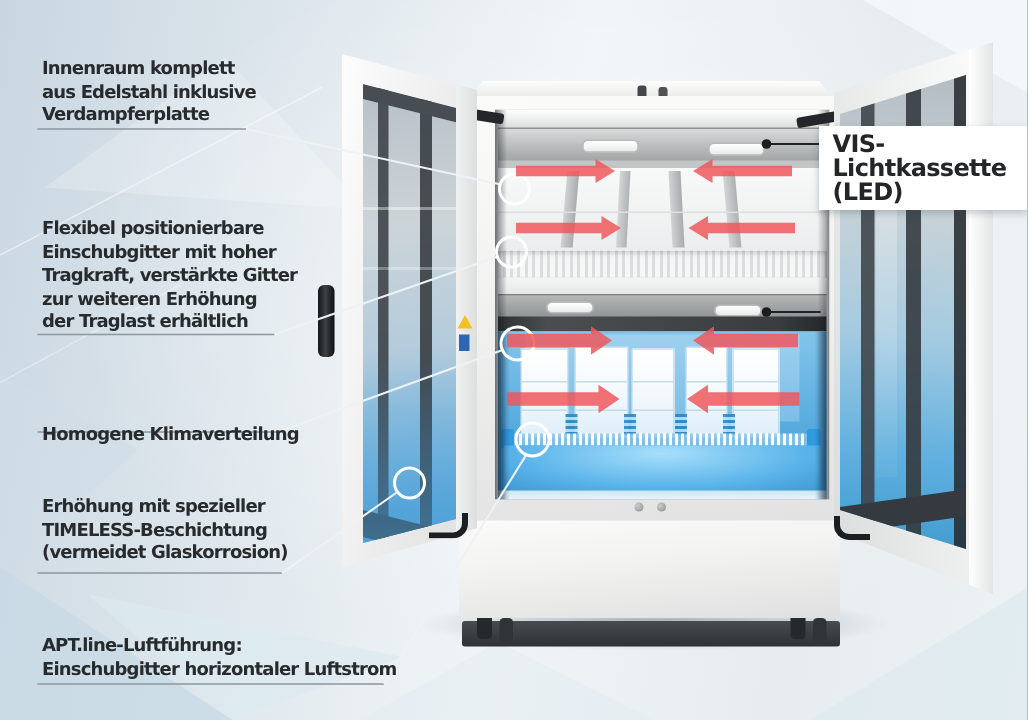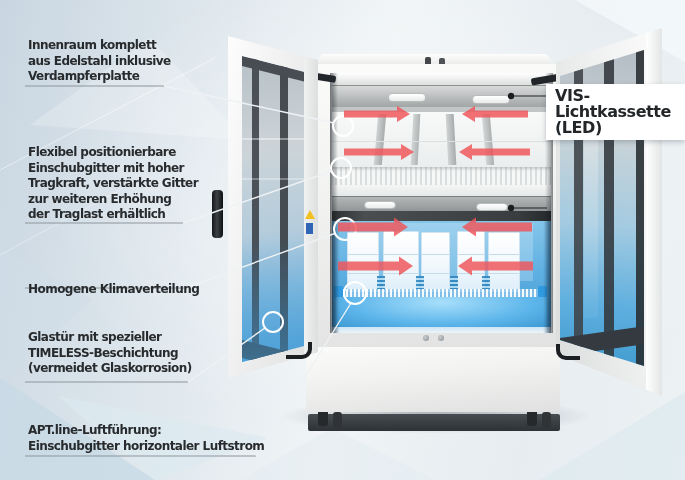--- a/index.html
+++ b/index.html
@@ -231,21 +231,21 @@
 
   <div class="abs callout prelines" style="left:28px;top:38px;width:230px;">Innenraum komplett
 aus Edelstahl inklusive
 Verdampferplatte</div>
   <div class="abs callout prelines" style="left:28px;top:145px;width:230px;">Flexibel positionierbare
 Einschubgitter mit hoher
 Tragkraft, verstärkte Gitter
 zur weiteren Erhöhung
 der Traglast erhältlich</div>
   <div class="abs callout prelines" style="left:28px;top:268px;width:240px;margin-top:14px;">Homogene Klimaverteilung</div>
-  <div class="abs callout prelines" style="left:28px;top:330px;width:240px;">Glastür mit spezieller
+  <div class="abs callout prelines" style="left:28px;top:330px;width:240px;">Erhöhung mit spezieller
 TIMELESS-Beschichtung
 (vermeidet Glaskorrosion)</div>
   <div class="abs callout prelines" style="left:28px;top:423px;width:280px;">APT.line-Luftführung:
 Einschubgitter horizontaler Luftstrom</div>
 
   <div class="abs light-label prelines" style="left:546px;top:84px;width:139px;box-sizing:border-box;">VIS-Lichtkassette
 (LED)</div>
 
 </div>
 

